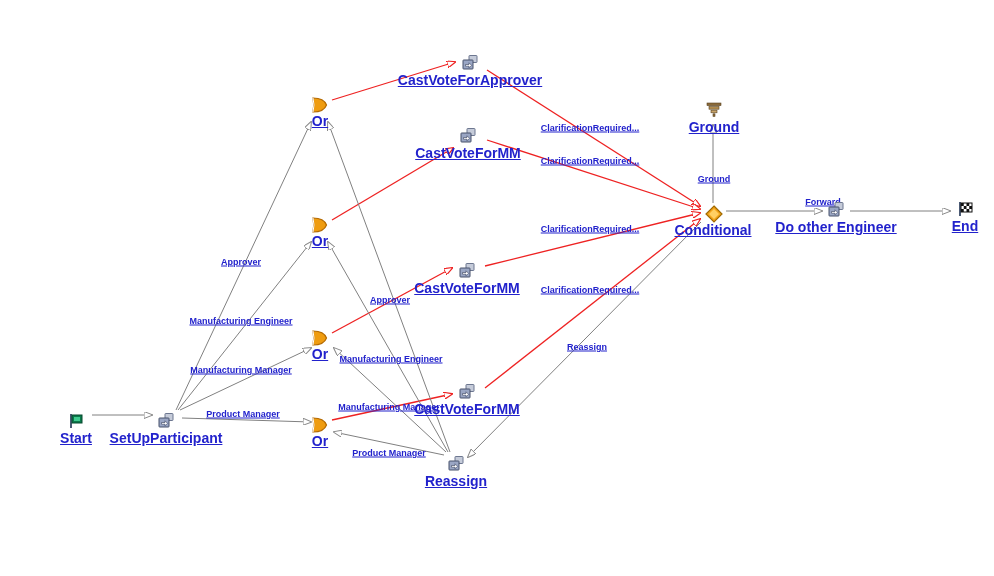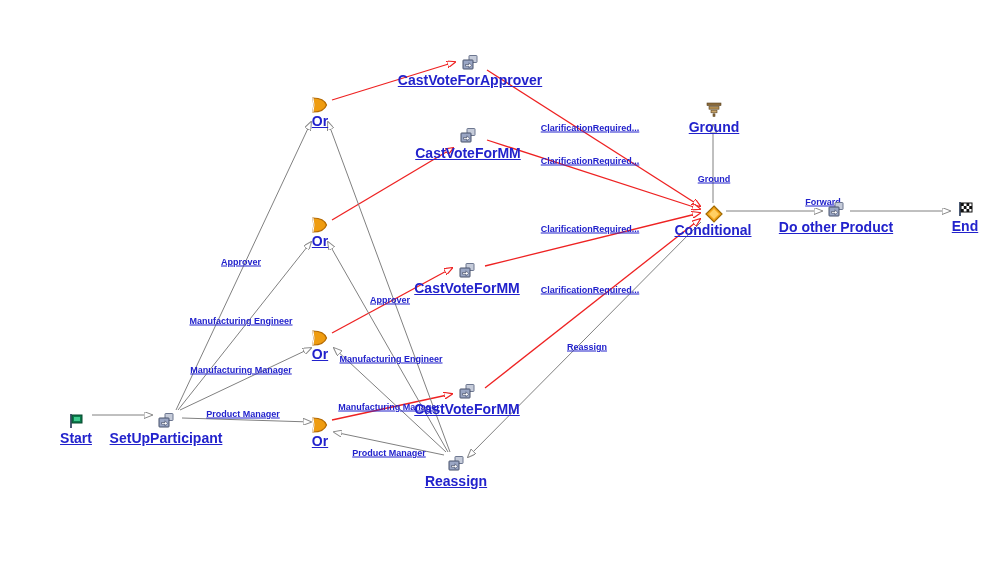--- a/index.html
+++ b/index.html
@@ -174,21 +174,21 @@
       <div class="node" style="left: 714px; top: 110px;"><span><svg class="node-icon" width="20" height="20" viewBox="0 0 20 20" style="left:-10px;top:-10px">
             <rect x="3" y="3" width="14" height="2.6" fill="#8a6a3a" stroke="#5a4422" stroke-width="0.6"></rect>
             <rect x="5" y="6.6" width="10" height="2.6" fill="#b08b4e" stroke="#5a4422" stroke-width="0.6"></rect>
             <rect x="7" y="10.2" width="6" height="2.6" fill="#c9a468" stroke="#5a4422" stroke-width="0.6"></rect>
             <rect x="9" y="13.8" width="2" height="2.6" fill="#8a6a3a" stroke="#5a4422" stroke-width="0.6"></rect>
           </svg></span><div class="node-label">Ground</div></div>
       <div class="node" style="left: 836px; top: 210px;"><span><svg class="node-icon" width="20" height="20" viewBox="0 0 20 20" style="left:-10px;top:-10px">
             <rect x="9" y="2.5" width="8" height="7" rx="0.6" fill="#c5cbd9" stroke="#6d7790" stroke-width="1"></rect>
             <rect x="3" y="7" width="10" height="9" rx="0.6" fill="#9aa6c4" stroke="#46506a" stroke-width="1"></rect>
             <path d="M5.5 11.5 L9 11.5 L9 9.8 L11.5 12.3 L9 14.8 L9 13.2 L5.5 13.2 Z" fill="#ffffff" stroke="#36405a" stroke-width="0.6"></path>
-          </svg></span><div class="node-label">Do other Product</div></div>
+          </svg></span><div class="node-label">Do other Engineer</div></div>
       <div class="node" style="left: 965px; top: 209px;"><span><svg class="node-icon" width="20" height="20" viewBox="0 0 20 20" style="left:-10px;top:-10px">
             <rect x="4" y="3" width="2" height="14" fill="#4b5a74"></rect>
             <rect x="6" y="4" width="11" height="9" fill="#ffffff" stroke="#111111" stroke-width="1"></rect>
             <rect x="6" y="4" width="2.75" height="3" fill="#111"></rect>
             <rect x="11.5" y="4" width="2.75" height="3" fill="#111"></rect>
             <rect x="8.75" y="7" width="2.75" height="3" fill="#111"></rect>
             <rect x="14.25" y="7" width="2.75" height="3" fill="#111"></rect>
             <rect x="6" y="10" width="2.75" height="3" fill="#111"></rect>
             <rect x="11.5" y="10" width="2.75" height="3" fill="#111"></rect>
           </svg></span><div class="node-label">End</div></div>

